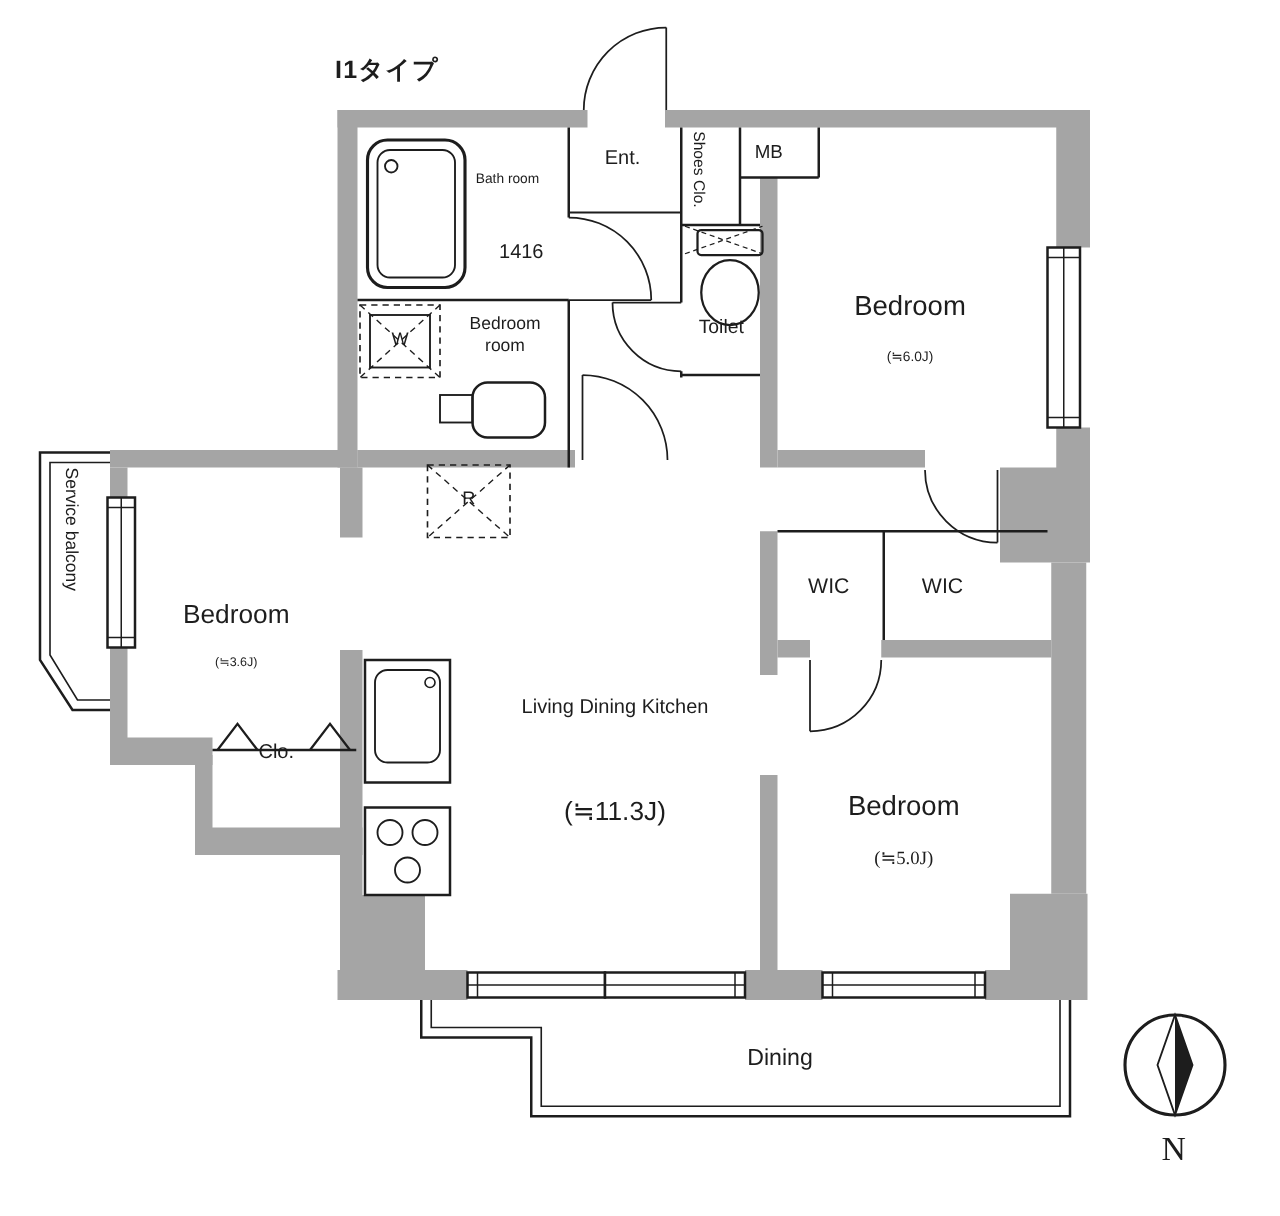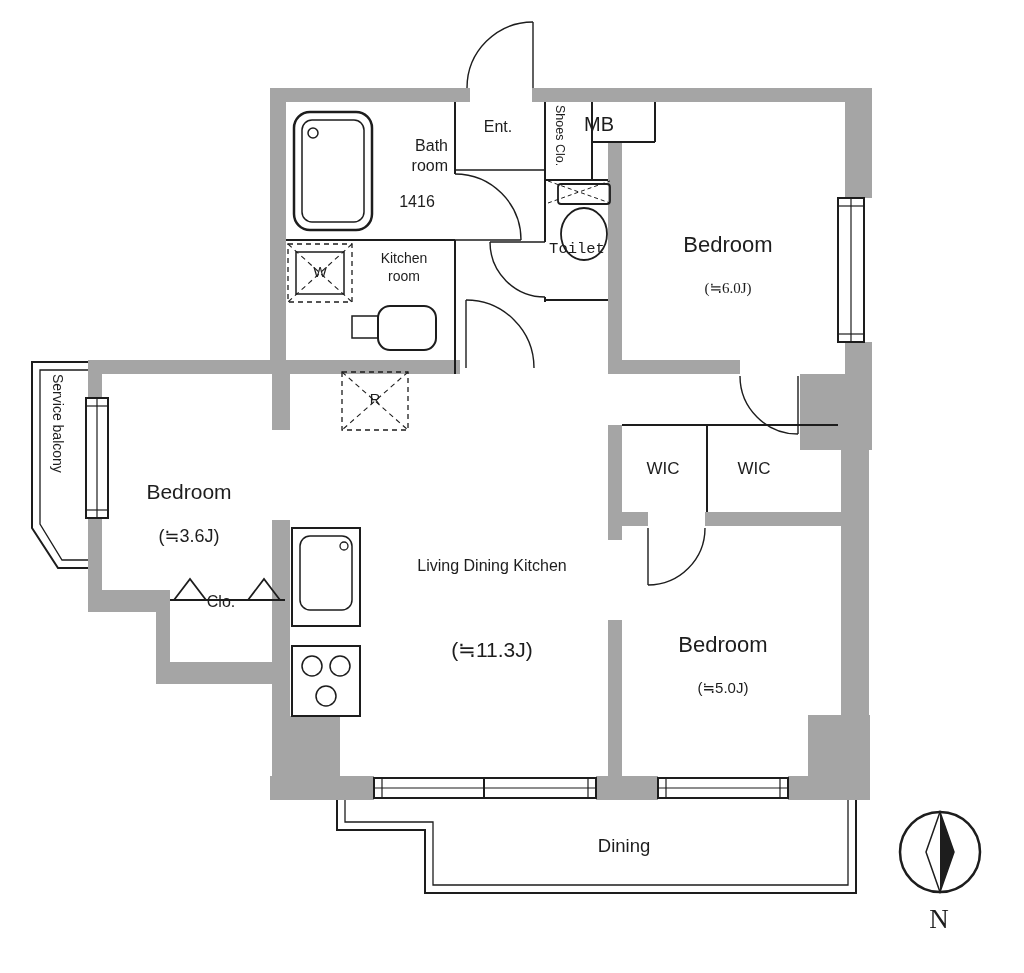--- a/index.html
+++ b/index.html
@@ -165,52 +165,53 @@
       <path d="M345,800 L345,822 L433,822 L433,885 L848,885 L848,800" stroke-width="1.3"></path>
     </g>
 
     <g>
       <circle cx="940" cy="852" r="40" fill="none" stroke="#1d1d1d" stroke-width="2.5"></circle>
       <polygon points="940,812 954,852 940,892 926,852" fill="#ffffff" stroke="#1d1d1d" stroke-width="1.5"></polygon>
       <polygon points="940,812 954,852 940,892" fill="#1d1d1d"></polygon>
     </g>
   </svg>
 
-
-  <div class="label" style="left:386px;top:136px;width:62px;font-size:16px;text-align:right;">Bath room</div>
+  <div class="label left" style="left:268px;top:44px;width:220px;font-size:20px;font-weight:600;letter-spacing:1px;">I1タイプ</div>
+
+  <div class="label" style="left:375px;top:136px;width:62px;font-size:11px;">Bath room</div>
   <div class="label" style="left:386px;top:180px;width:62px;font-size:16px;margin-top:12px;">1416</div>
 
   <div class="label" style="left:467px;top:117px;width:62px;font-size:16px;">Ent.</div>
 
   <div class="vlabel" style="left:553px;top:105px;font-size:12.5px;">Shoes Clo.</div>
 
-  <div class="label" style="left:576px;top:112px;width:46px;font-size:20px;">MB</div>
-
-  <div class="label" style="left:544px;top:240px;width:66px;font-size:15.5px;font-family:Liberation Mono, monospace;">Toilet</div>
-
-  <div class="label" style="left:367px;top:250px;width:74px;font-size:14px;">Kitchen room</div>
+  <div class="label" style="left:592px;top:112px;width:46px;font-size:15px;">MB</div>
+
+  <div class="label" style="left:544px;top:252px;width:66px;font-size:15.5px;">Toilet</div>
+
+  <div class="label" style="left:367px;top:250px;width:74px;font-size:14px;">Bedroom room</div>
 
   <div class="label" style="left:301px;top:263px;width:38px;font-size:14.5px;">W</div>
   <div class="label" style="left:356px;top:390px;width:38px;font-size:14.5px;">R</div>
 
   <div class="label" style="left:628px;top:231px;width:200px;font-size:22px;">Bedroom</div>
-  <div class="label" style="left:628px;top:279px;width:200px;font-size:15px;font-family:Liberation Serif, serif;">(≒6.0J)</div>
+  <div class="label" style="left:628px;top:279px;width:200px;font-size:11px;">(≒6.0J)</div>
 
   <div class="label" style="left:622px;top:458px;width:82px;font-size:17px;">WIC</div>
   <div class="label" style="left:712px;top:458px;width:84px;font-size:17px;">WIC</div>
 
   <div class="label" style="left:402px;top:556px;width:180px;font-size:16px;">Living Dining Kitchen</div>
   <div class="label" style="left:402px;top:637px;width:180px;font-size:21px;">(≒11.3J)</div>
 
   <div class="label" style="left:87px;top:479px;width:204px;font-size:21px;">Bedroom</div>
-  <div class="label" style="left:87px;top:525px;width:204px;font-size:18px;">(≒3.6J)</div>
+  <div class="label" style="left:87px;top:525px;width:204px;font-size:10px;">(≒3.6J)</div>
 
   <div class="label" style="left:180px;top:592px;width:82px;font-size:16px;">Clo.</div>
 
   <div class="label" style="left:622px;top:631px;width:202px;font-size:22px;">Bedroom</div>
-  <div class="label" style="left:622px;top:678px;width:202px;font-size:15px;">(≒5.0J)</div>
+  <div class="label" style="left:622px;top:678px;width:202px;font-size:15px;font-family:Liberation Serif, serif;">(≒5.0J)</div>
 
   <div class="vlabel" style="left:51px;top:374px;font-size:14px;">Service balcony</div>
 
   <div class="label" style="left:542px;top:834px;width:164px;font-size:18.5px;">Dining</div>
 
   <div class="label serif" style="left:916px;top:902px;width:46px;font-size:27px;">N</div>
 </div>
 
 </body></html>

